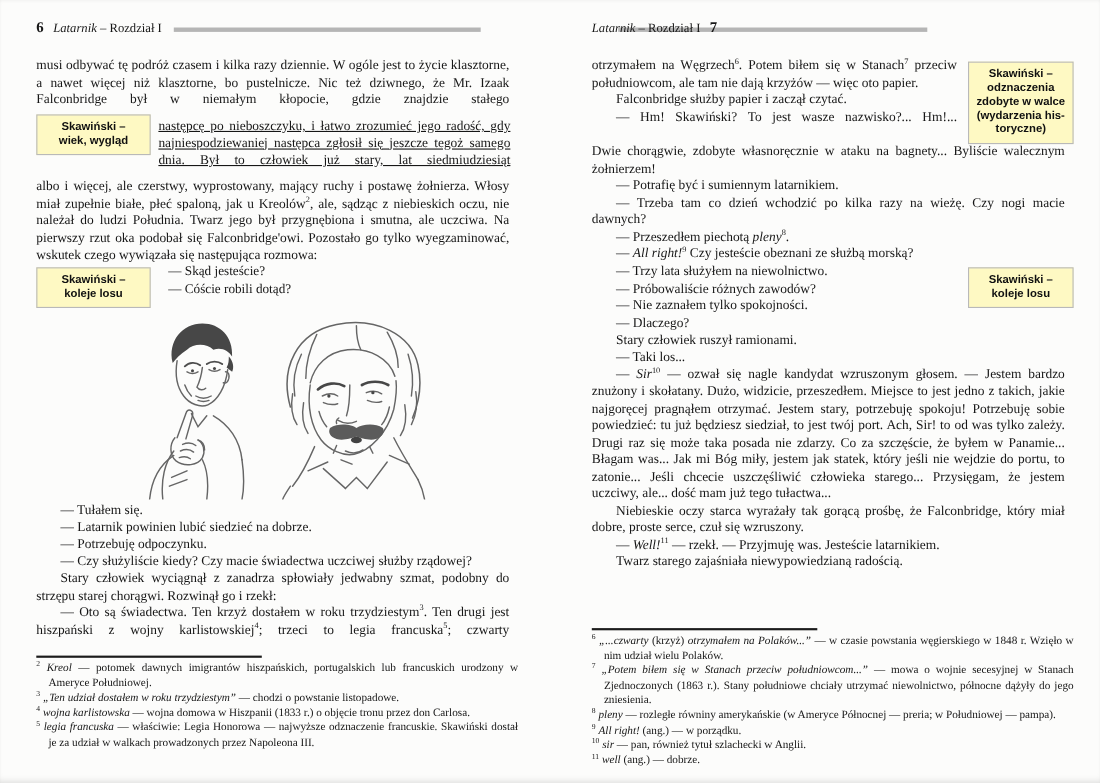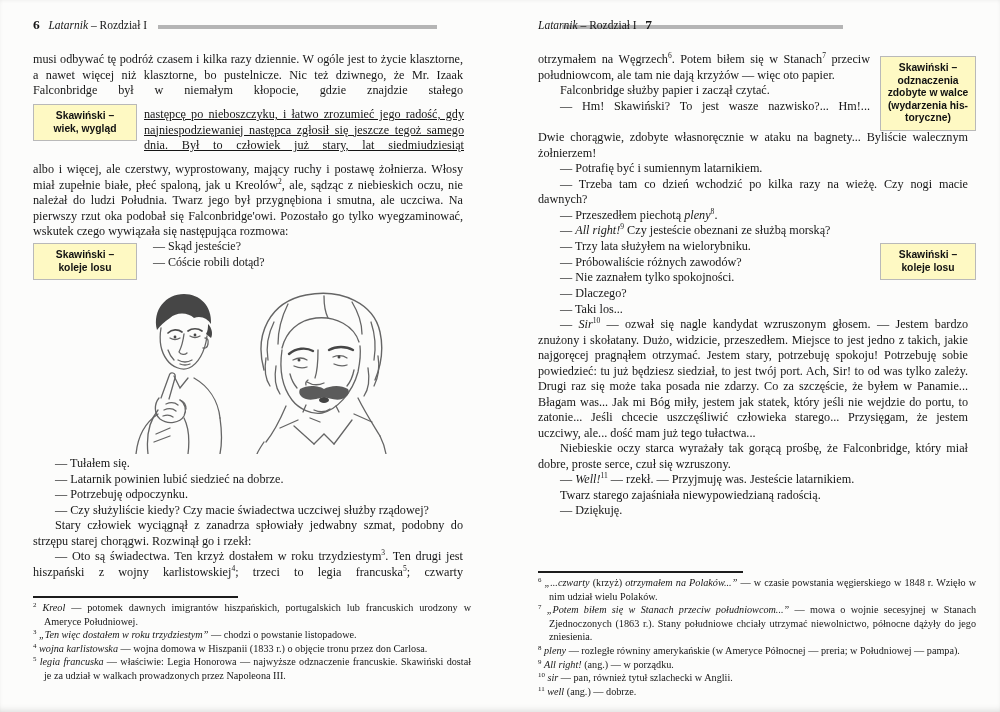--- a/index.html
+++ b/index.html
@@ -156,21 +156,21 @@
     <p class="indent">— Latarnik powinien lubić siedzieć na dobrze.</p>
     <p class="indent">— Potrzebuję odpoczynku.</p>
     <p class="indent">— Czy służyliście kiedy? Czy macie świadectwa uczciwej służby rządowej?</p>
     <p class="indent">Stary człowiek wyciągnął z zanadrza spłowiały jedwabny szmat, podobny do strzępu starej chorągwi. Rozwinął go i rzekł:</p>
     <p class="indent jlast">— Oto są świadectwa. Ten krzyż dostałem w roku trzydziestym<sup>3</sup>. Ten drugi jest hiszpański z wojny karlistowskiej<sup>4</sup>; trzeci to legia francuska<sup>5</sup>; czwarty</p>
   </div>
 
   <div class="abs fnrule" style="left:33px;top:596px;width:205px;"></div>
   <div class="abs footnotes" style="left:33px;top:601px;width:438px;">
     <p class="fn"><sup>2</sup> <span><i>Kreol</i> — potomek dawnych imigrantów hiszpańskich, portugalskich lub francuskich urodzony w Ameryce Południowej.</span></p>
-    <p class="fn"><sup>3</sup> <span><i>„Ten więc dostałem w roku trzydziestym”</i> — chodzi o powstanie listopadowe.</span></p>
+    <p class="fn"><sup>3</sup> <span><i>„Ten udział dostałem w roku trzydziestym”</i> — chodzi o powstanie listopadowe.</span></p>
     <p class="fn"><sup>4</sup> <span><i>wojna karlistowska</i> — wojna domowa w Hiszpanii (1833 r.) o objęcie tronu przez don Carlosa.</span></p>
     <p class="fn"><sup>5</sup> <span><i>legia francuska</i> — właściwie: Legia Honorowa — najwyższe odznaczenie francuskie. Skawiński dostał je za udział w walkach prowadzonych przez Napoleona III.</span></p>
   </div>
 
   <div class="abs hrule" style="left:562px;top:25px;width:281px;"></div>
   <div class="abs pheader" style="left:538px;top:17px;width:430px;">
     <i>Latarnik</i>
     <span>– Rozdział I</span>&nbsp;&nbsp;
     <span class="pnum">7</span>
   </div>
@@ -196,33 +196,33 @@
     <p class="indent">— Przeszedłem piechotą <i>pleny</i><sup>8</sup>.</p>
     <p class="indent">— <i>All right!</i><sup>9</sup> Czy jesteście obeznani ze służbą morską?</p>
   </div>
 
   <div class="abs mbox" style="left:880px;top:243px;width:96px;">
     <span>Skawiński –</span>
     <span>koleje losu</span>
   </div>
 
   <div class="abs body-text" style="left:538px;top:239px;width:332px;">
-    <p class="indent">— Trzy lata służyłem na wielorybniku.</p>
+    <p class="indent">— Trzy lata służyłem na niewolnictwo.</p>
     <p class="indent">— Próbowaliście różnych zawodów?</p>
     <p class="indent">— Nie zaznałem tylko spokojności.</p>
   </div>
 
   <div class="abs body-text" style="left:538px;top:286px;width:430px;">
     <p class="indent">— Dlaczego?</p>
+    <p class="indent">Stary człowiek ruszył ramionami.</p>
     <p class="indent">— Taki los...</p>
     <p class="indent">— <i>Sir</i><sup>10</sup> — ozwał się nagle kandydat wzruszonym głosem. — Jestem bardzo znużony i skołatany. Dużo, widzicie, przeszedłem. Miejsce to jest jedno z takich, jakie najgoręcej pragnąłem otrzymać. Jestem stary, potrzebuję spokoju! Potrzebuję sobie powiedzieć: tu już będziesz siedział, to jest twój port. Ach, Sir! to od was tylko zależy. Drugi raz się może taka posada nie zdarzy. Co za szczęście, że byłem w Panamie... Błagam was... Jak mi Bóg miły, jestem jak statek, który jeśli nie wejdzie do portu, to zatonie... Jeśli chcecie uszczęśliwić człowieka starego... Przysięgam, że jestem uczciwy, ale... dość mam już tego tułactwa...</p>
     <p class="indent">Niebieskie oczy starca wyrażały tak gorącą prośbę, że Falconbridge, który miał dobre, proste serce, czuł się wzruszony.</p>
     <p class="indent">— <i>Well!</i><sup>11</sup> — rzekł. — Przyjmuję was. Jesteście latarnikiem.</p>
     <p class="indent">Twarz starego zajaśniała niewypowiedzianą radością.</p>
-    <p class="indent">— Dziękuję.</p>
   </div>
 
   <div class="abs fnrule" style="left:538px;top:571px;width:205px;"></div>
   <div class="abs footnotes" style="left:538px;top:576px;width:438px;">
     <p class="fn"><sup>6</sup> <span><i>„...czwarty</i> (krzyż) <i>otrzymałem na Polaków...”</i> — w czasie powstania węgierskiego w 1848 r. Wzięło w nim udział wielu Polaków.</span></p>
     <p class="fn"><sup>7</sup> <span><i>„Potem biłem się w Stanach przeciw południowcom...”</i> — mowa o wojnie secesyjnej w Stanach Zjednoczonych (1863 r.). Stany południowe chciały utrzymać niewolnictwo, północne dążyły do jego zniesienia.</span></p>
     <p class="fn"><sup>8</sup> <span><i>pleny</i> — rozległe równiny amerykańskie (w Ameryce Północnej — preria; w Południowej — pampa).</span></p>
     <p class="fn"><sup>9</sup> <span><i>All right!</i> (ang.) — w porządku.</span></p>
     <p class="fn"><sup>10</sup> <span><i>sir</i> — pan, również tytuł szlachecki w Anglii.</span></p>
     <p class="fn"><sup>11</sup> <span><i>well</i> (ang.) — dobrze.</span></p>

